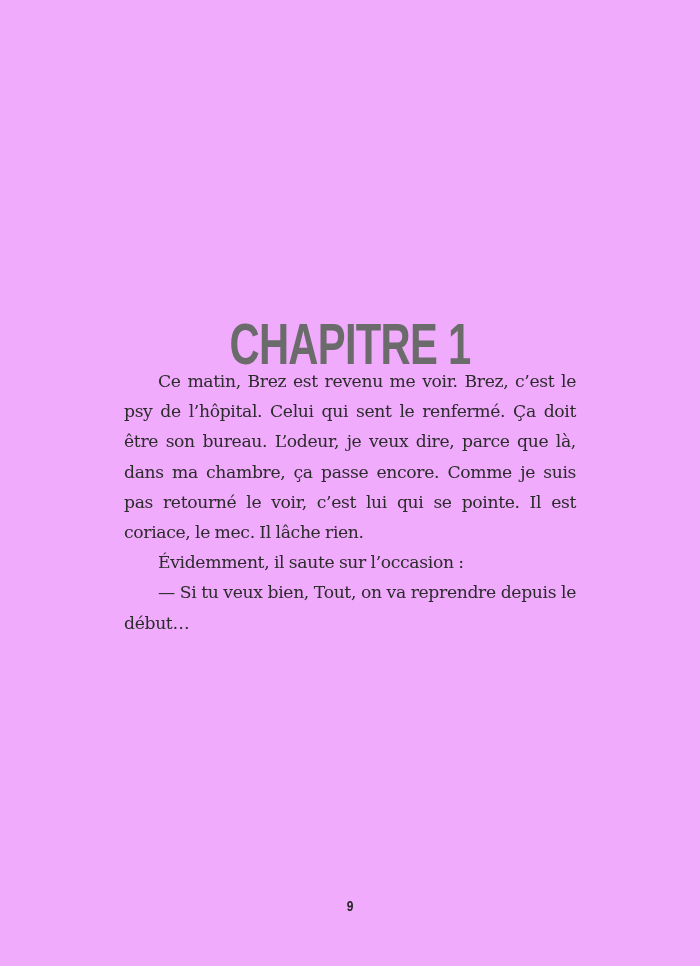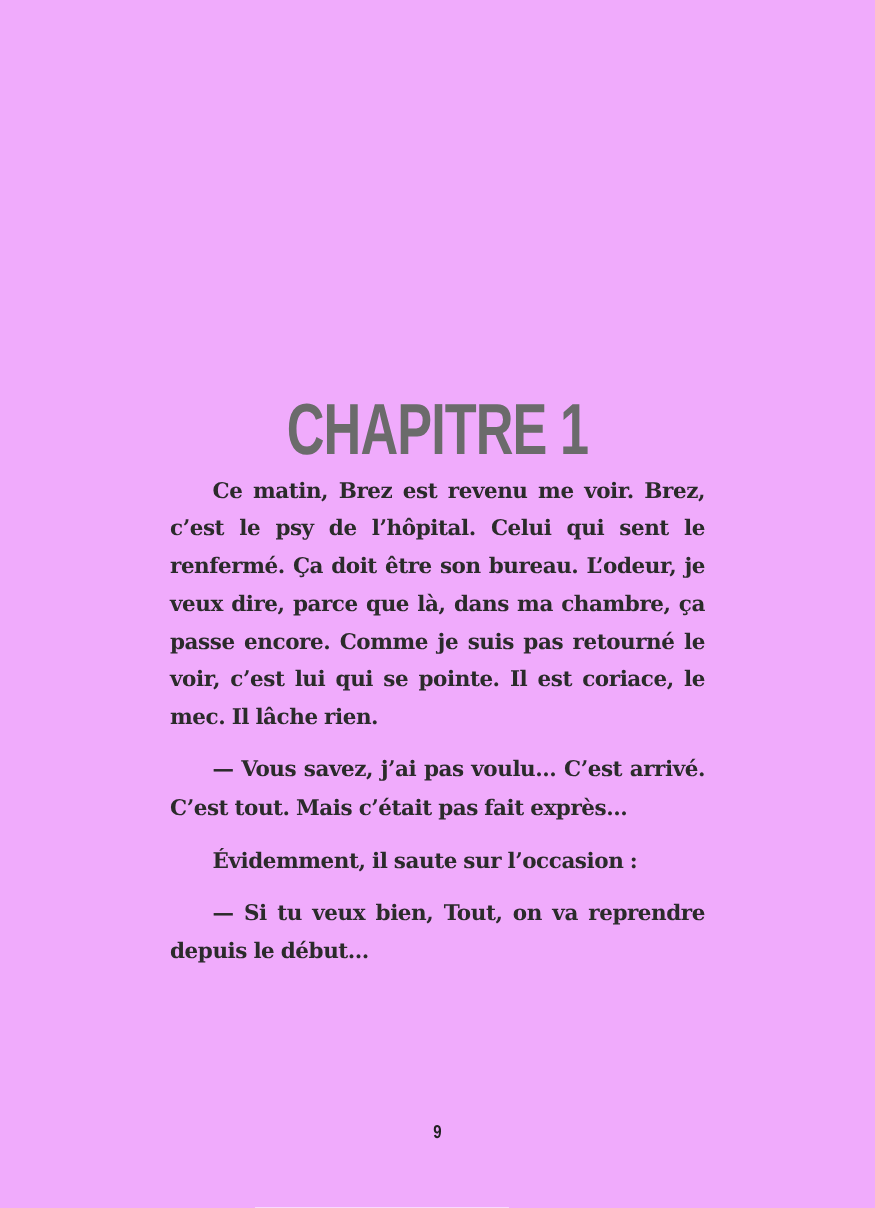--- a/index.html
+++ b/index.html
@@ -20,38 +20,37 @@
   .body-text {
     position: absolute; left: 124px; top: 366px; width: 452px;
     font-family: "DejaVu Serif", serif;
     font-size: 17.2px;
     line-height: 30.2px;
     color: #2b2b2b;
     text-align: justify;
     letter-spacing: -0.35px;
     word-spacing: -0.5px;
   }
-  .body-text p { margin: 12px; text-indent: 34px; font-weight: bold; }
+  .body-text p { margin: 0; text-indent: 34px; }
   .page-number {
     position: absolute; left: 0; width: 700px; top: 897px;
     text-align: center;
     font-family: "Liberation Sans", sans-serif;
     font-weight: bold;
     font-size: 15px;
     color: #222222;
     transform: scaleX(0.8);
   }
 </style>
 </head>
 <body>
 
 <div class="page">
   <h1 class="chapter-title">CHAPITRE 1</h1>
 
   <div class="body-text">
     <p>Ce matin, Brez est revenu me voir. Brez, c’est le psy de l’hôpital. Celui qui sent le renfermé. Ça doit être son bureau. L’odeur, je veux dire, parce que là, dans ma chambre, ça passe encore. Comme je suis pas retourné le voir, c’est lui qui se pointe. Il est coriace, le mec. Il lâche rien.</p>
-    <p>— Vous savez, j’ai pas voulu… C’est arrivé. C’est tout. Mais c’était pas fait exprès…</p>
     <p>Évidemment, il saute sur l’occasion :</p>
     <p>— Si tu veux bien, Tout, on va reprendre depuis le début…</p>
   </div>
 
   <div class="page-number">9</div>
 </div>
 
 </body></html>

